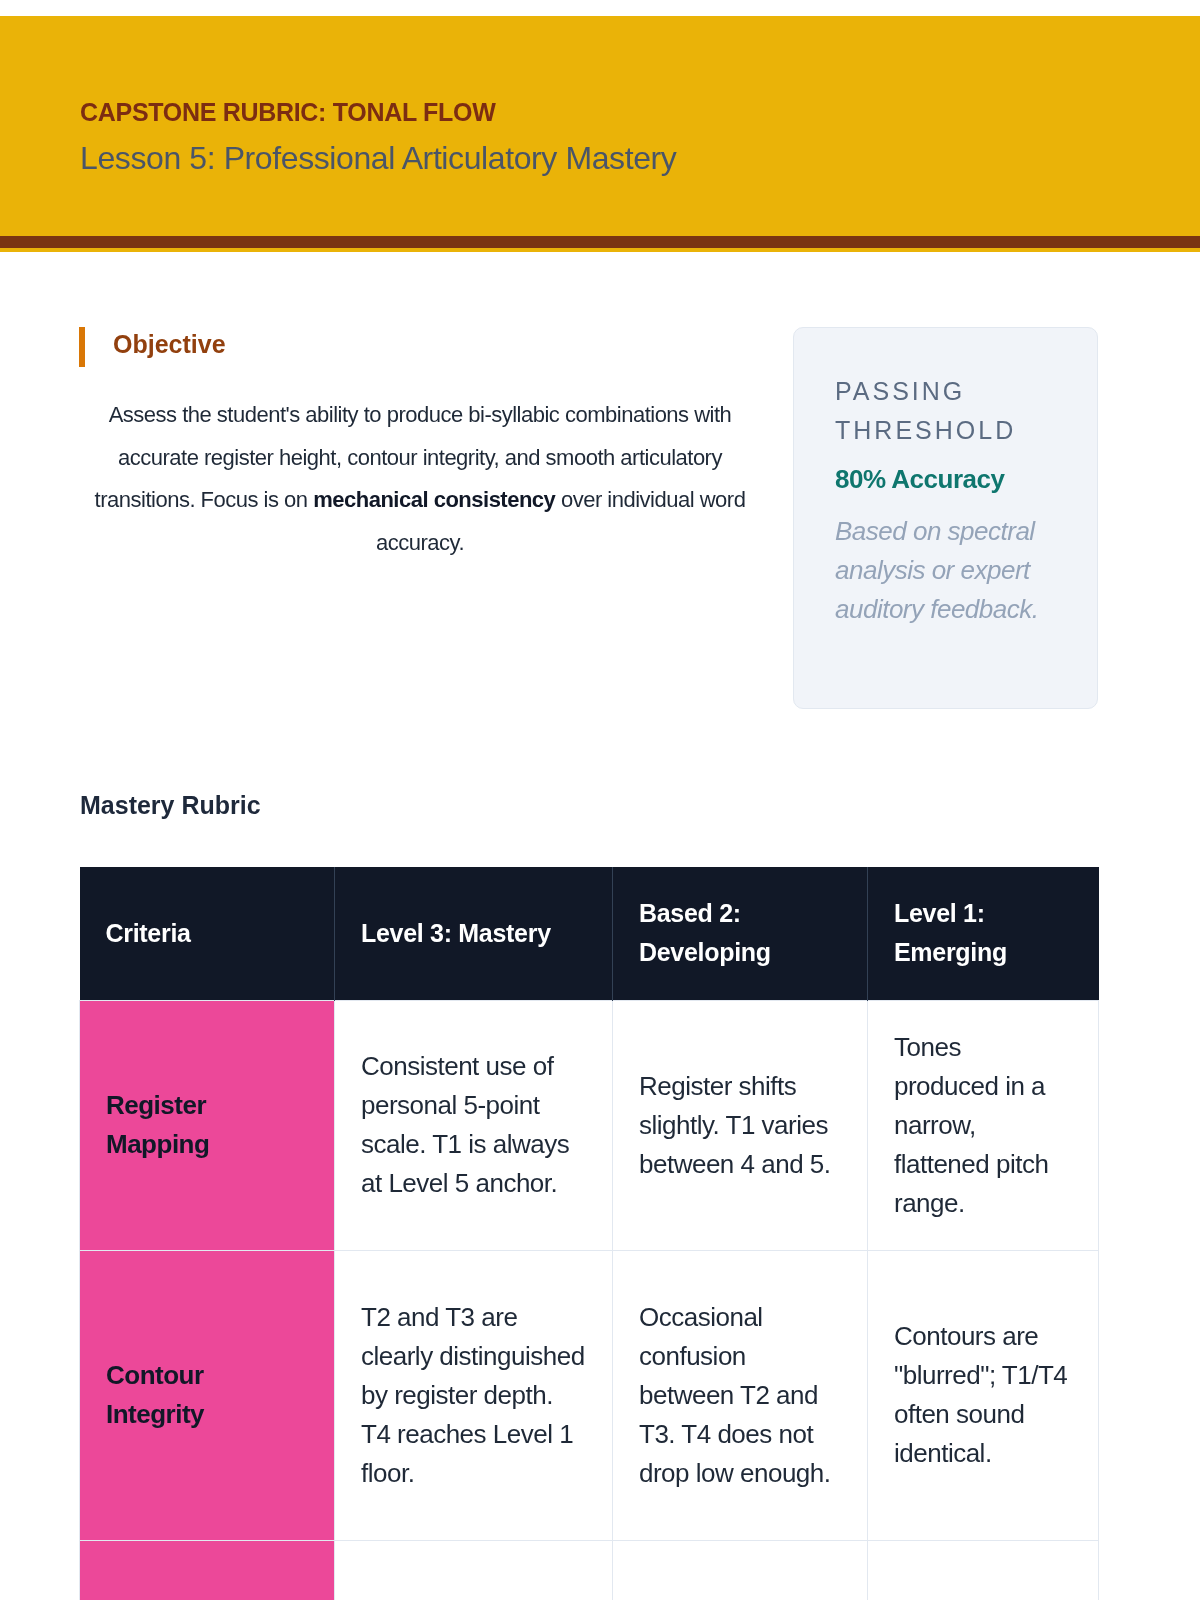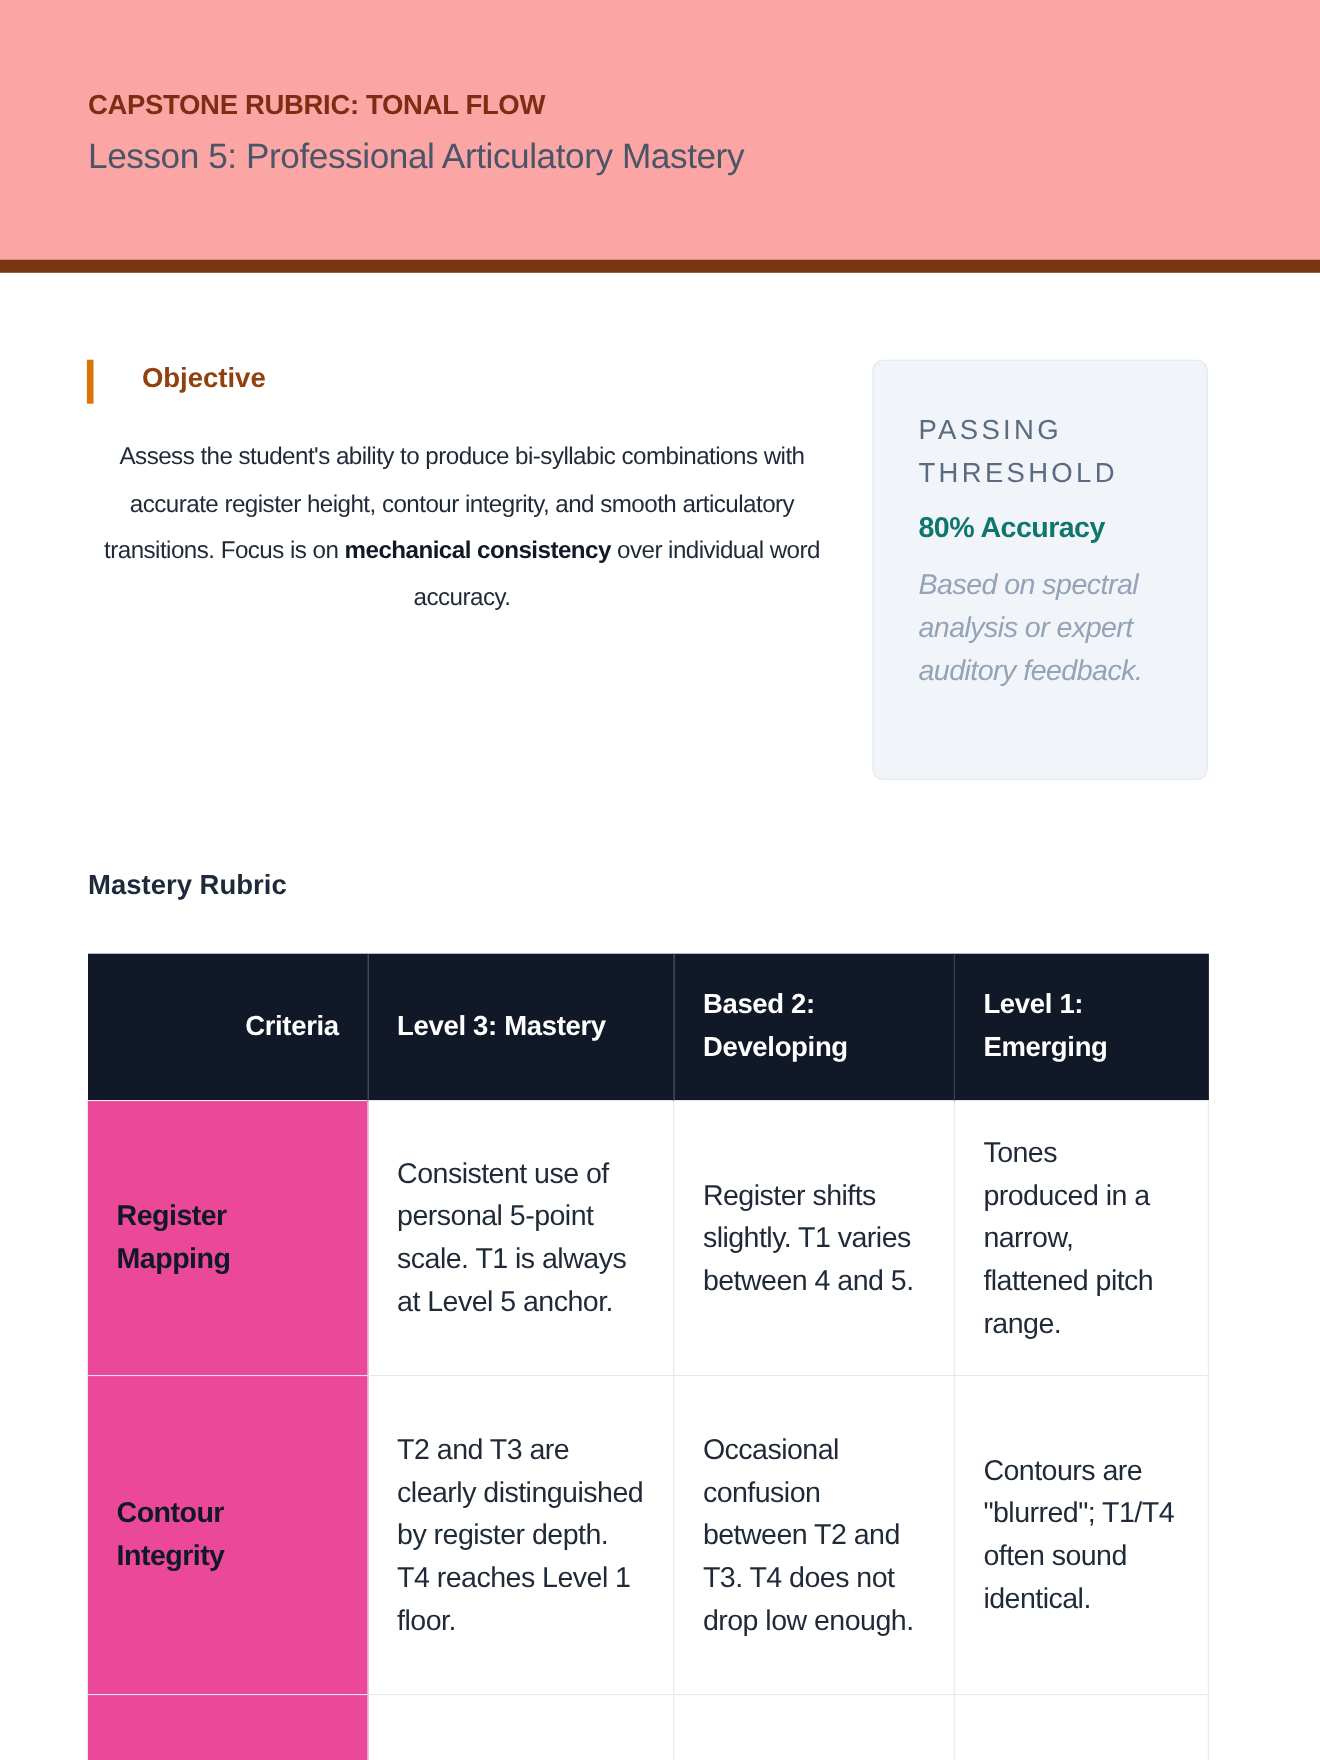--- a/index.html
+++ b/index.html
@@ -6,24 +6,24 @@
     html, body {
       width: 1200px;
       height: 1600px;
       overflow: hidden;
       background: #ffffff;
       font-family: "Liberation Sans", "DejaVu Sans", sans-serif;
       color: #1f2937;
     }
     .header {
       position: absolute;
-      left: 0; top: 0;
+      left: 0; top: 16px;
       width: 1200px;
       height: 236px;
-      background: #fca5a5;
+      background: #eab308;
     }
     .header-bar {
       position: absolute;
       left: 0; top: 236px;
       width: 1200px;
       height: 12px;
       background: #7a3512;
     }
     .doc-title {
       position: absolute;
@@ -47,21 +47,20 @@
       left: 79px; top: 327px;
       width: 6px; height: 40px;
       background: #d97706;
     }
     .objective-label {
       position: absolute;
       left: 113px; top: 330px;
       font-size: 25px;
       font-weight: bold;
       color: #92400e;
-      margin-left: 16px;
     }
     .objective-text {
       position: absolute;
       left: 80px; top: 394px;
       width: 680px;
       font-size: 22px;
       line-height: 42.5px;
       color: #1f2937;
       letter-spacing: -0.5px;
       text-align: center;
@@ -124,21 +123,21 @@
       font-size: 25px;
       font-weight: bold;
       text-align: left;
       padding: 0 26px;
       height: 133px;
       line-height: 39px;
       border-left: 1px solid #334155;
       vertical-align: middle;
       letter-spacing: -0.3px;
     }
-    table.rubric th:first-child { border-left: none; text-align: right; }
+    table.rubric th:first-child { border-left: none; }
     table.rubric td {
       font-size: 26px;
       line-height: 39px;
       padding: 24px 26px;
       border: 1px solid #e2e8f0;
       vertical-align: middle;
       color: #1f2937;
       letter-spacing: -0.5px;
     }
     table.rubric td.criteria {

